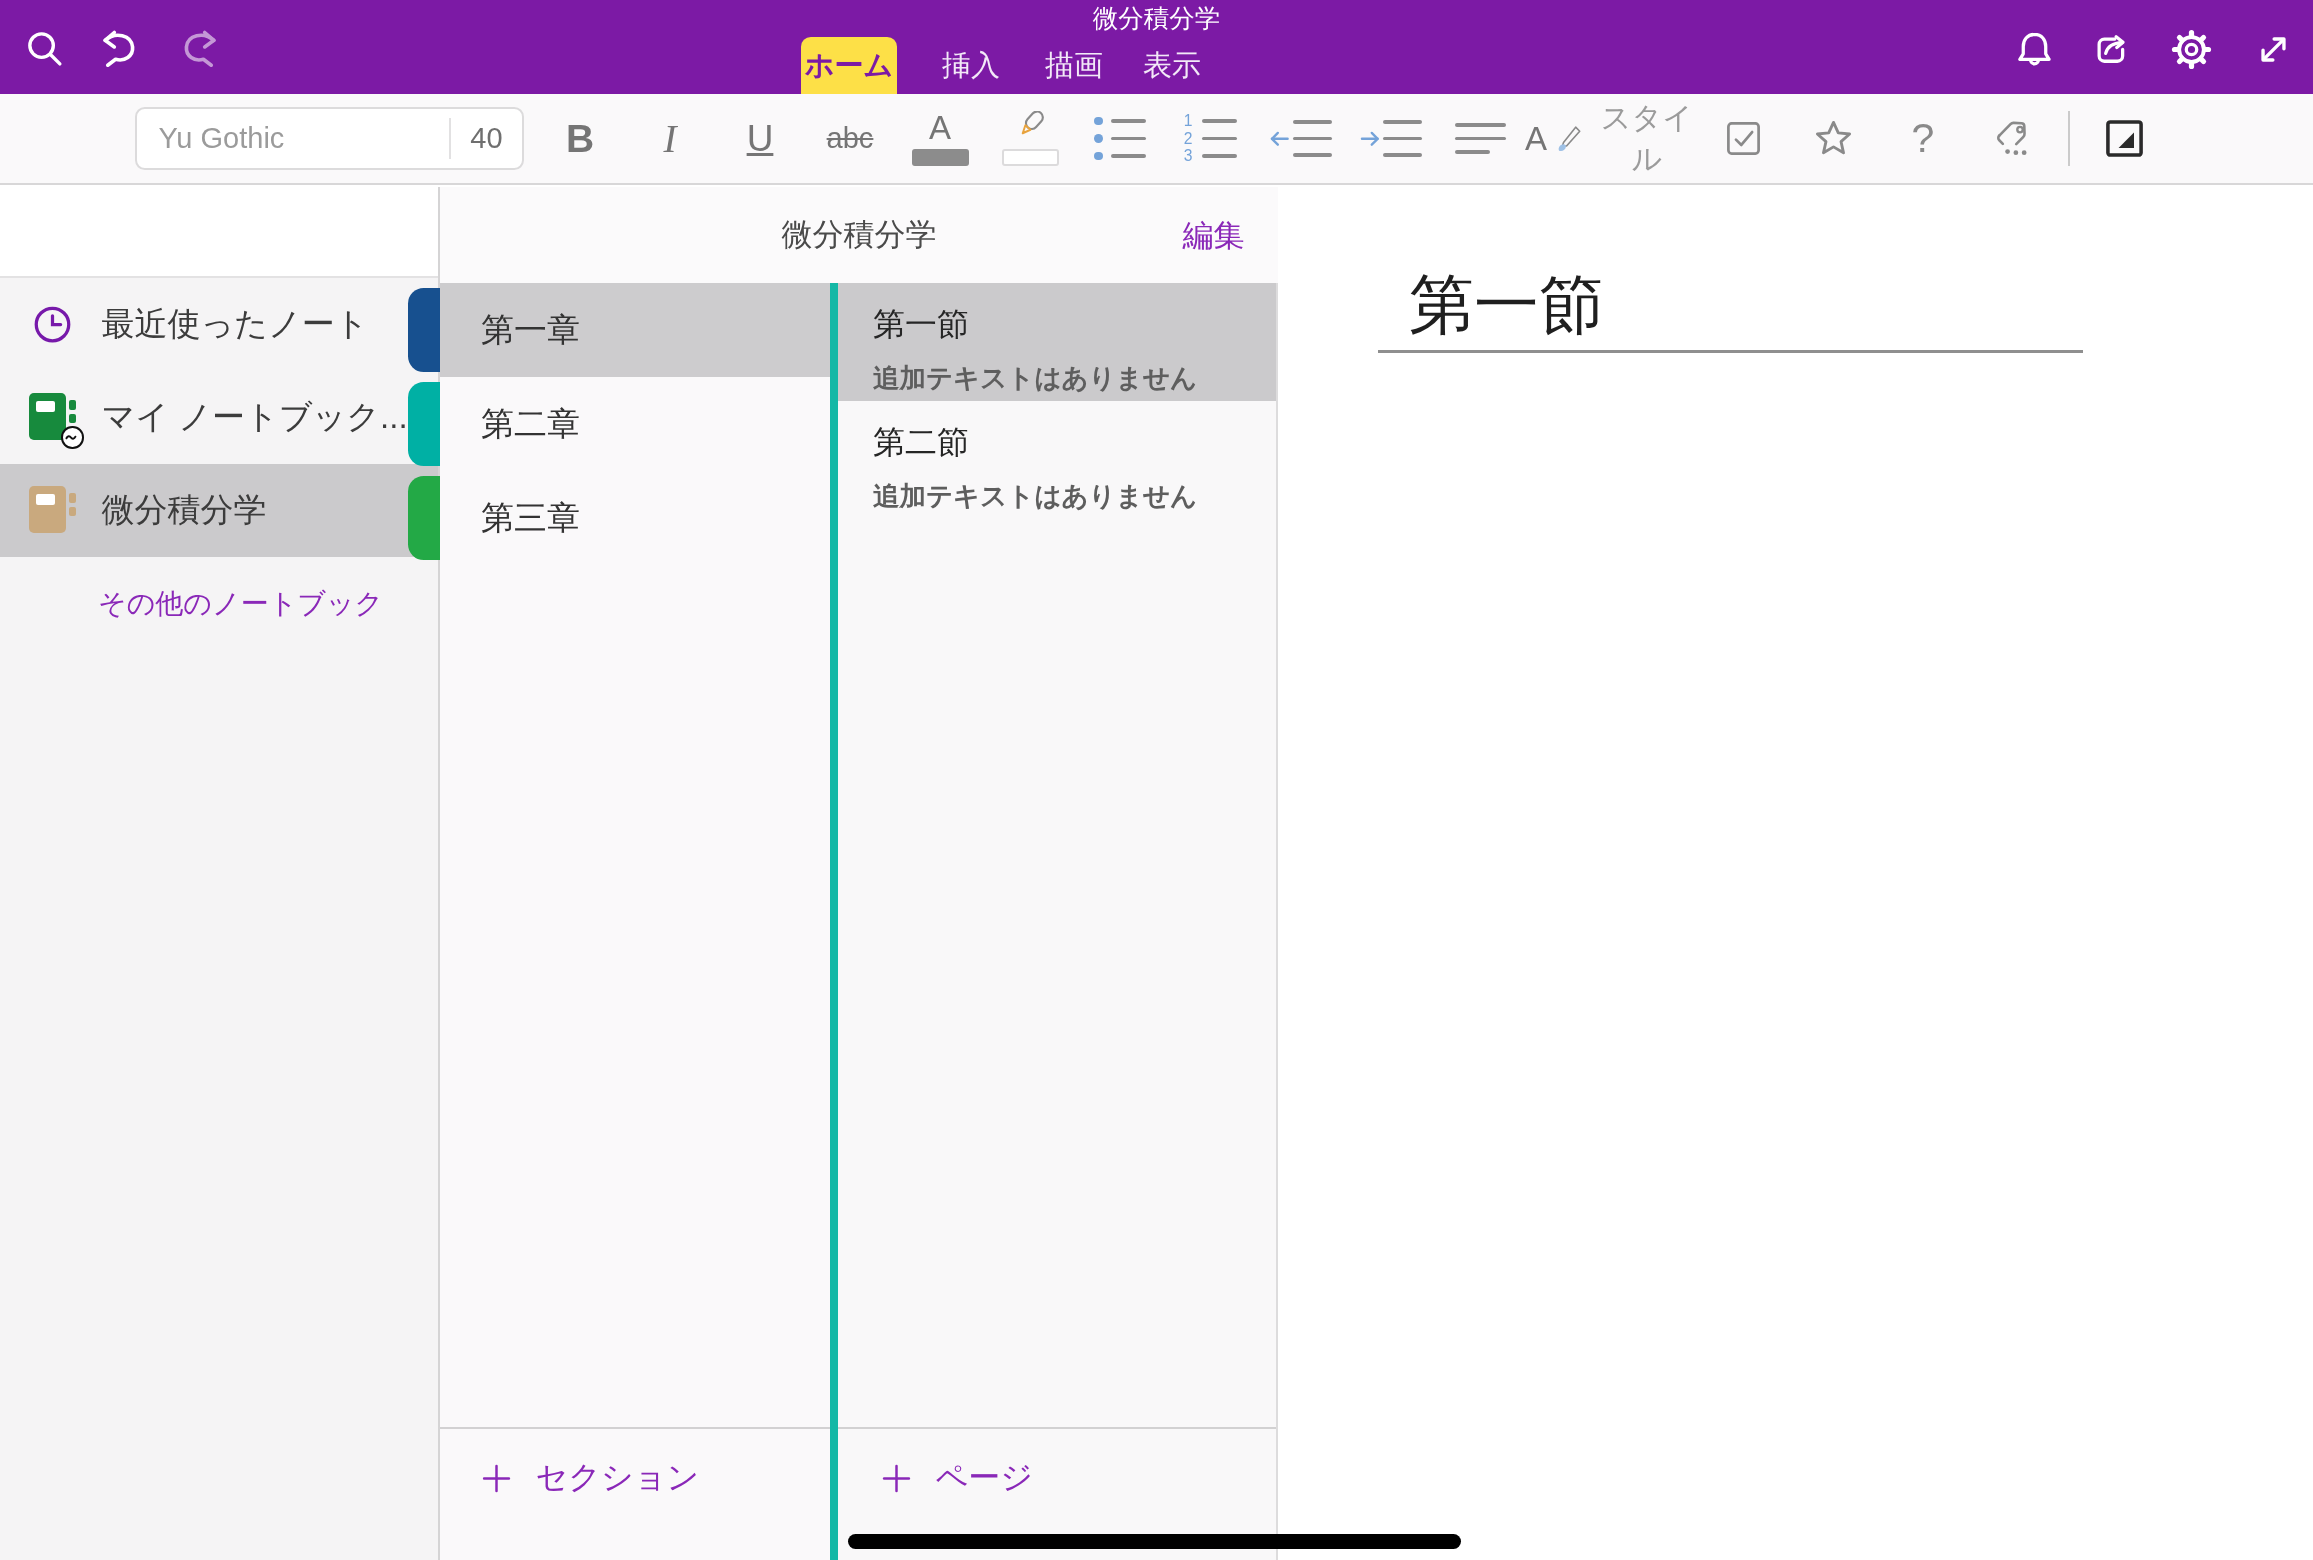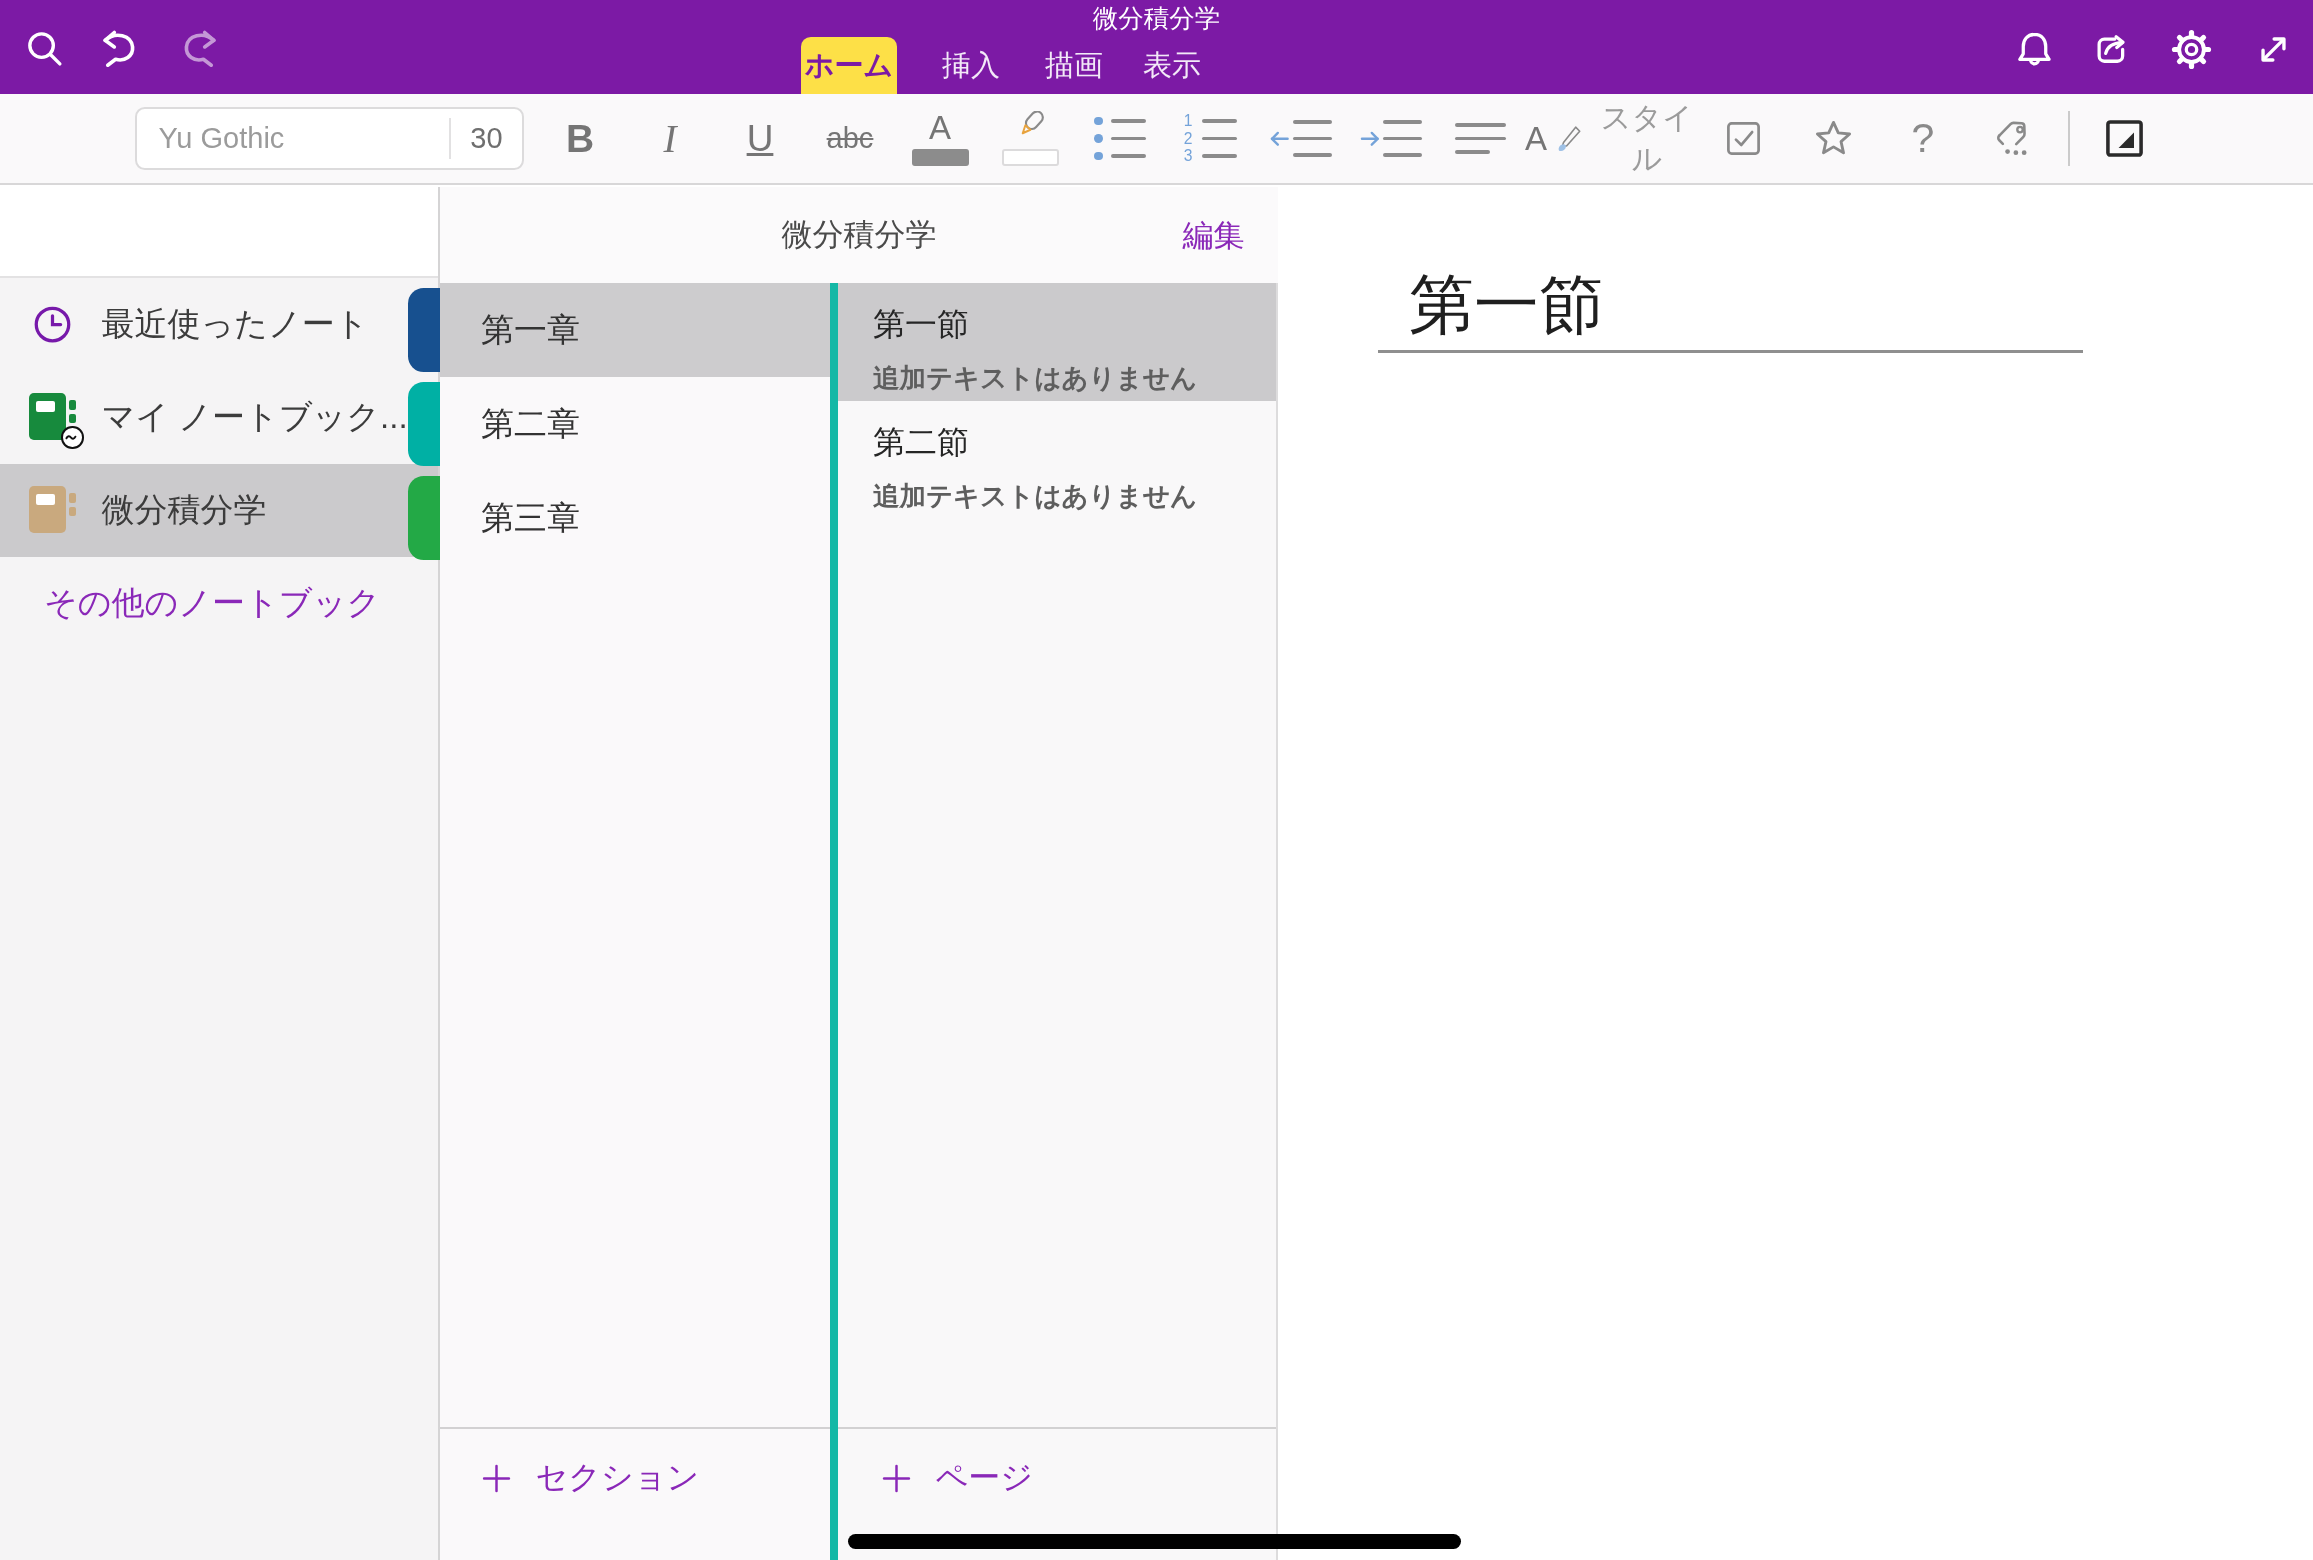--- a/index.html
+++ b/index.html
@@ -68,21 +68,21 @@
   
   .content{position:absolute;left:0;top:187px;right:0;bottom:0;}
 
   .sidebar{position:absolute;left:0;top:0;bottom:0;width:440px;background:#F5F4F5;
     border-right:2px solid #D5D4D5;}
   .sb-header{height:91px;background:#fff;border-bottom:2px solid #E3E2E3;}
   .sb-item{height:93px;display:flex;align-items:center;padding-left:29px;cursor:pointer;}
   .sb-item.selected{background:#CBCACC;}
   .sb-icon{width:47px;display:flex;justify-content:center;}
   .sb-label{margin-left:25.5px;font-size:33px;color:#3C3C3C;white-space:nowrap;}
-  .sb-more{height:93px;display:flex;align-items:center;padding-left:44px;font-size:33px;
+  .sb-more{height:93px;display:flex;align-items:center;padding-left:98px;font-size:28px;
     color:#8A28B8;cursor:pointer;}
 
   .nb-icon{position:relative;width:47px;height:49px;}
   .nb-body{position:absolute;left:0;top:0;width:37px;height:47px;border-radius:4.9px;}
   .nb-label{position:absolute;left:6.9px;top:7.8px;width:19.6px;height:10.8px;background:#fff;border-radius:2px;}
   .nb-ring{position:absolute;left:40px;width:6.9px;height:9.8px;border-radius:2px;}
   .nb-ring1{top:6.9px;} .nb-ring2{top:20.6px;}
   .nb-badge{position:absolute;right:-7.8px;bottom:-6.9px;width:22.5px;height:22.5px;border-radius:50%;
     background:#fff;border:2.5px solid #111;}
   .nb-badge svg{position:absolute;left:0;top:0;width:17.6px;height:17.6px;}
@@ -186,21 +186,21 @@
       <polyline points="18.5,10 26,10 26,17.5"></polyline>
       <polyline points="10,18.5 10,26 17.5,26"></polyline>
     </svg>
   </button>
 </div>
 
 <div class="toolbar">
   <div class="fontbox">
     <span class="fname">Yu Gothic</span>
     <span class="fdiv"></span>
-    <span class="fsize">30</span>
+    <span class="fsize">40</span>
   </div>
 
   <div class="tools">
     <button class="tool">
       <span class="glyph-b">B</span>
     </button>
     <button class="tool">
       <span class="glyph-i">I</span>
     </button>
     <button class="tool">

